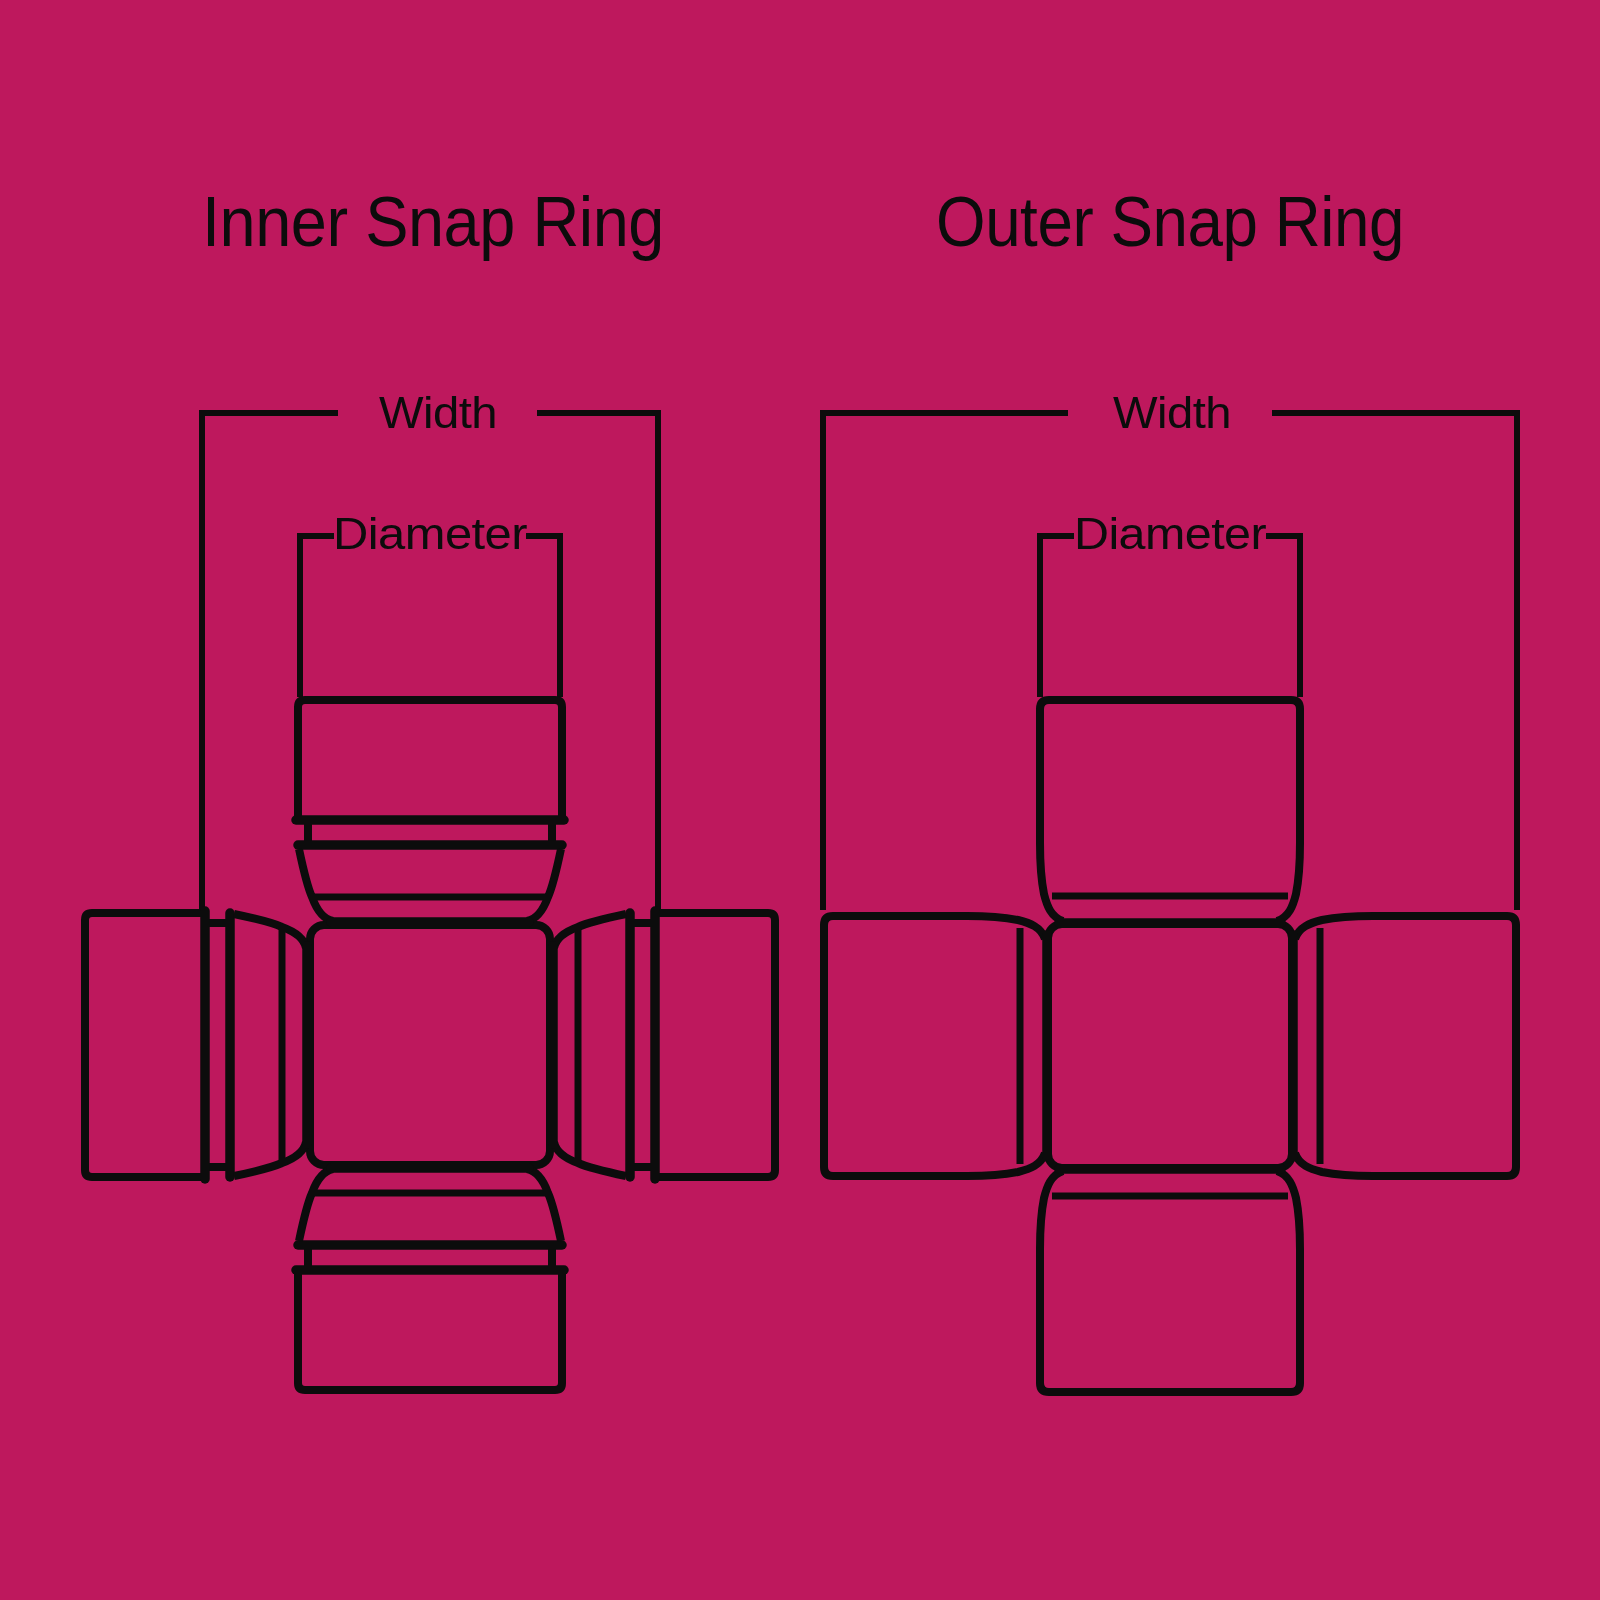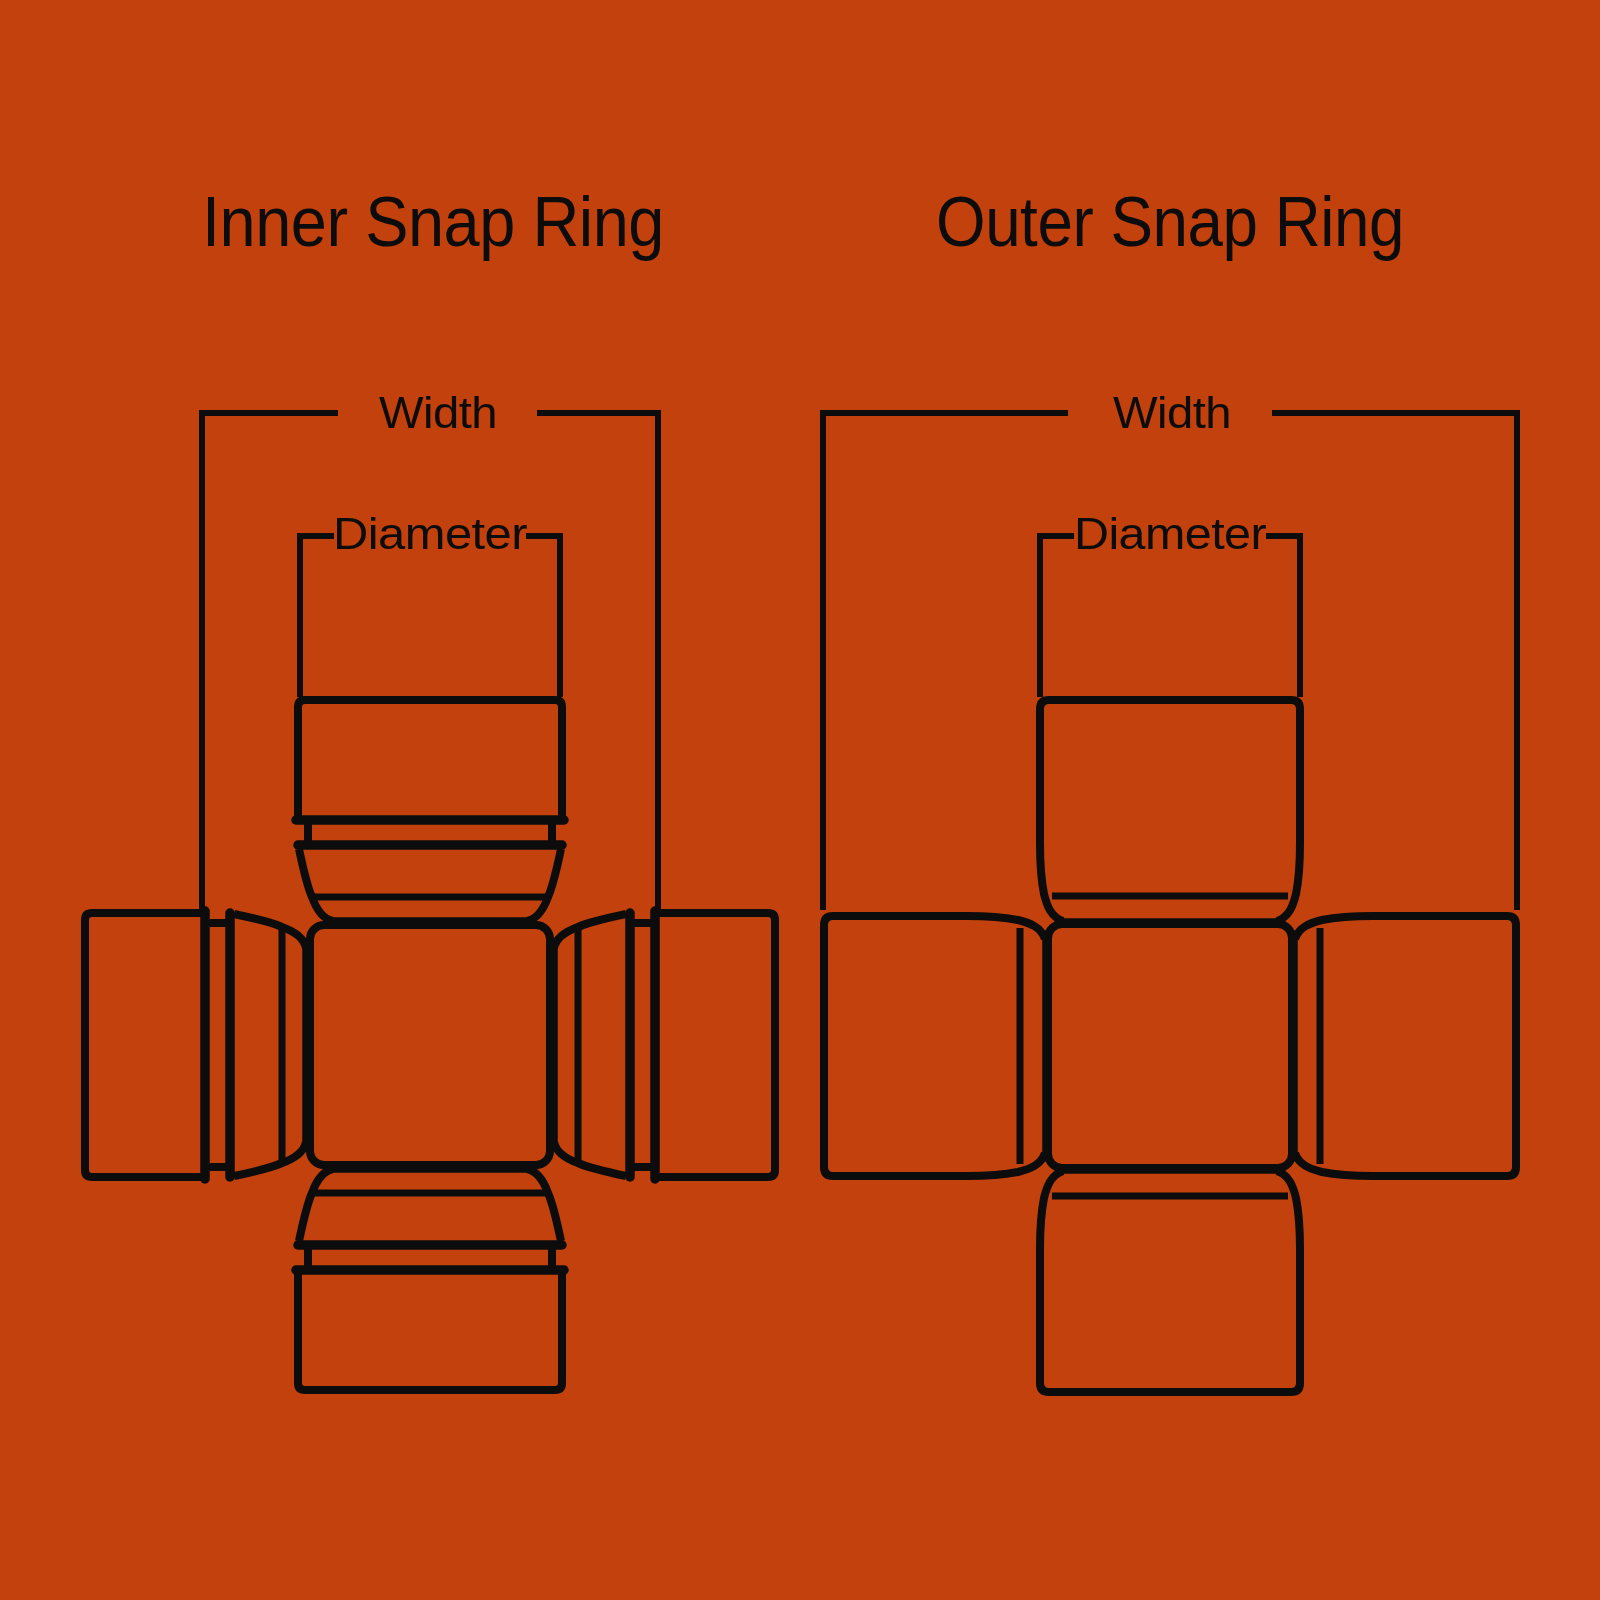--- a/index.html
+++ b/index.html
@@ -3,21 +3,21 @@
 <meta charset="utf-8">
 <style>
   html, body {
     margin: 0;
     padding: 0;
     background: #ffffff;
   }
   .stage {
     width: 1600px;
     height: 1600px;
-    background: #c2410c;
+    background: #be185d;
     position: relative;
   }
   svg { display: block; }
   .label {
     font-family: "Liberation Sans", sans-serif;
     fill: #0c0c0c;
     letter-spacing: -0.5px;
   }
   .title-text  { font-size: 70px; }
   .dim-text    { font-size: 44px; }

